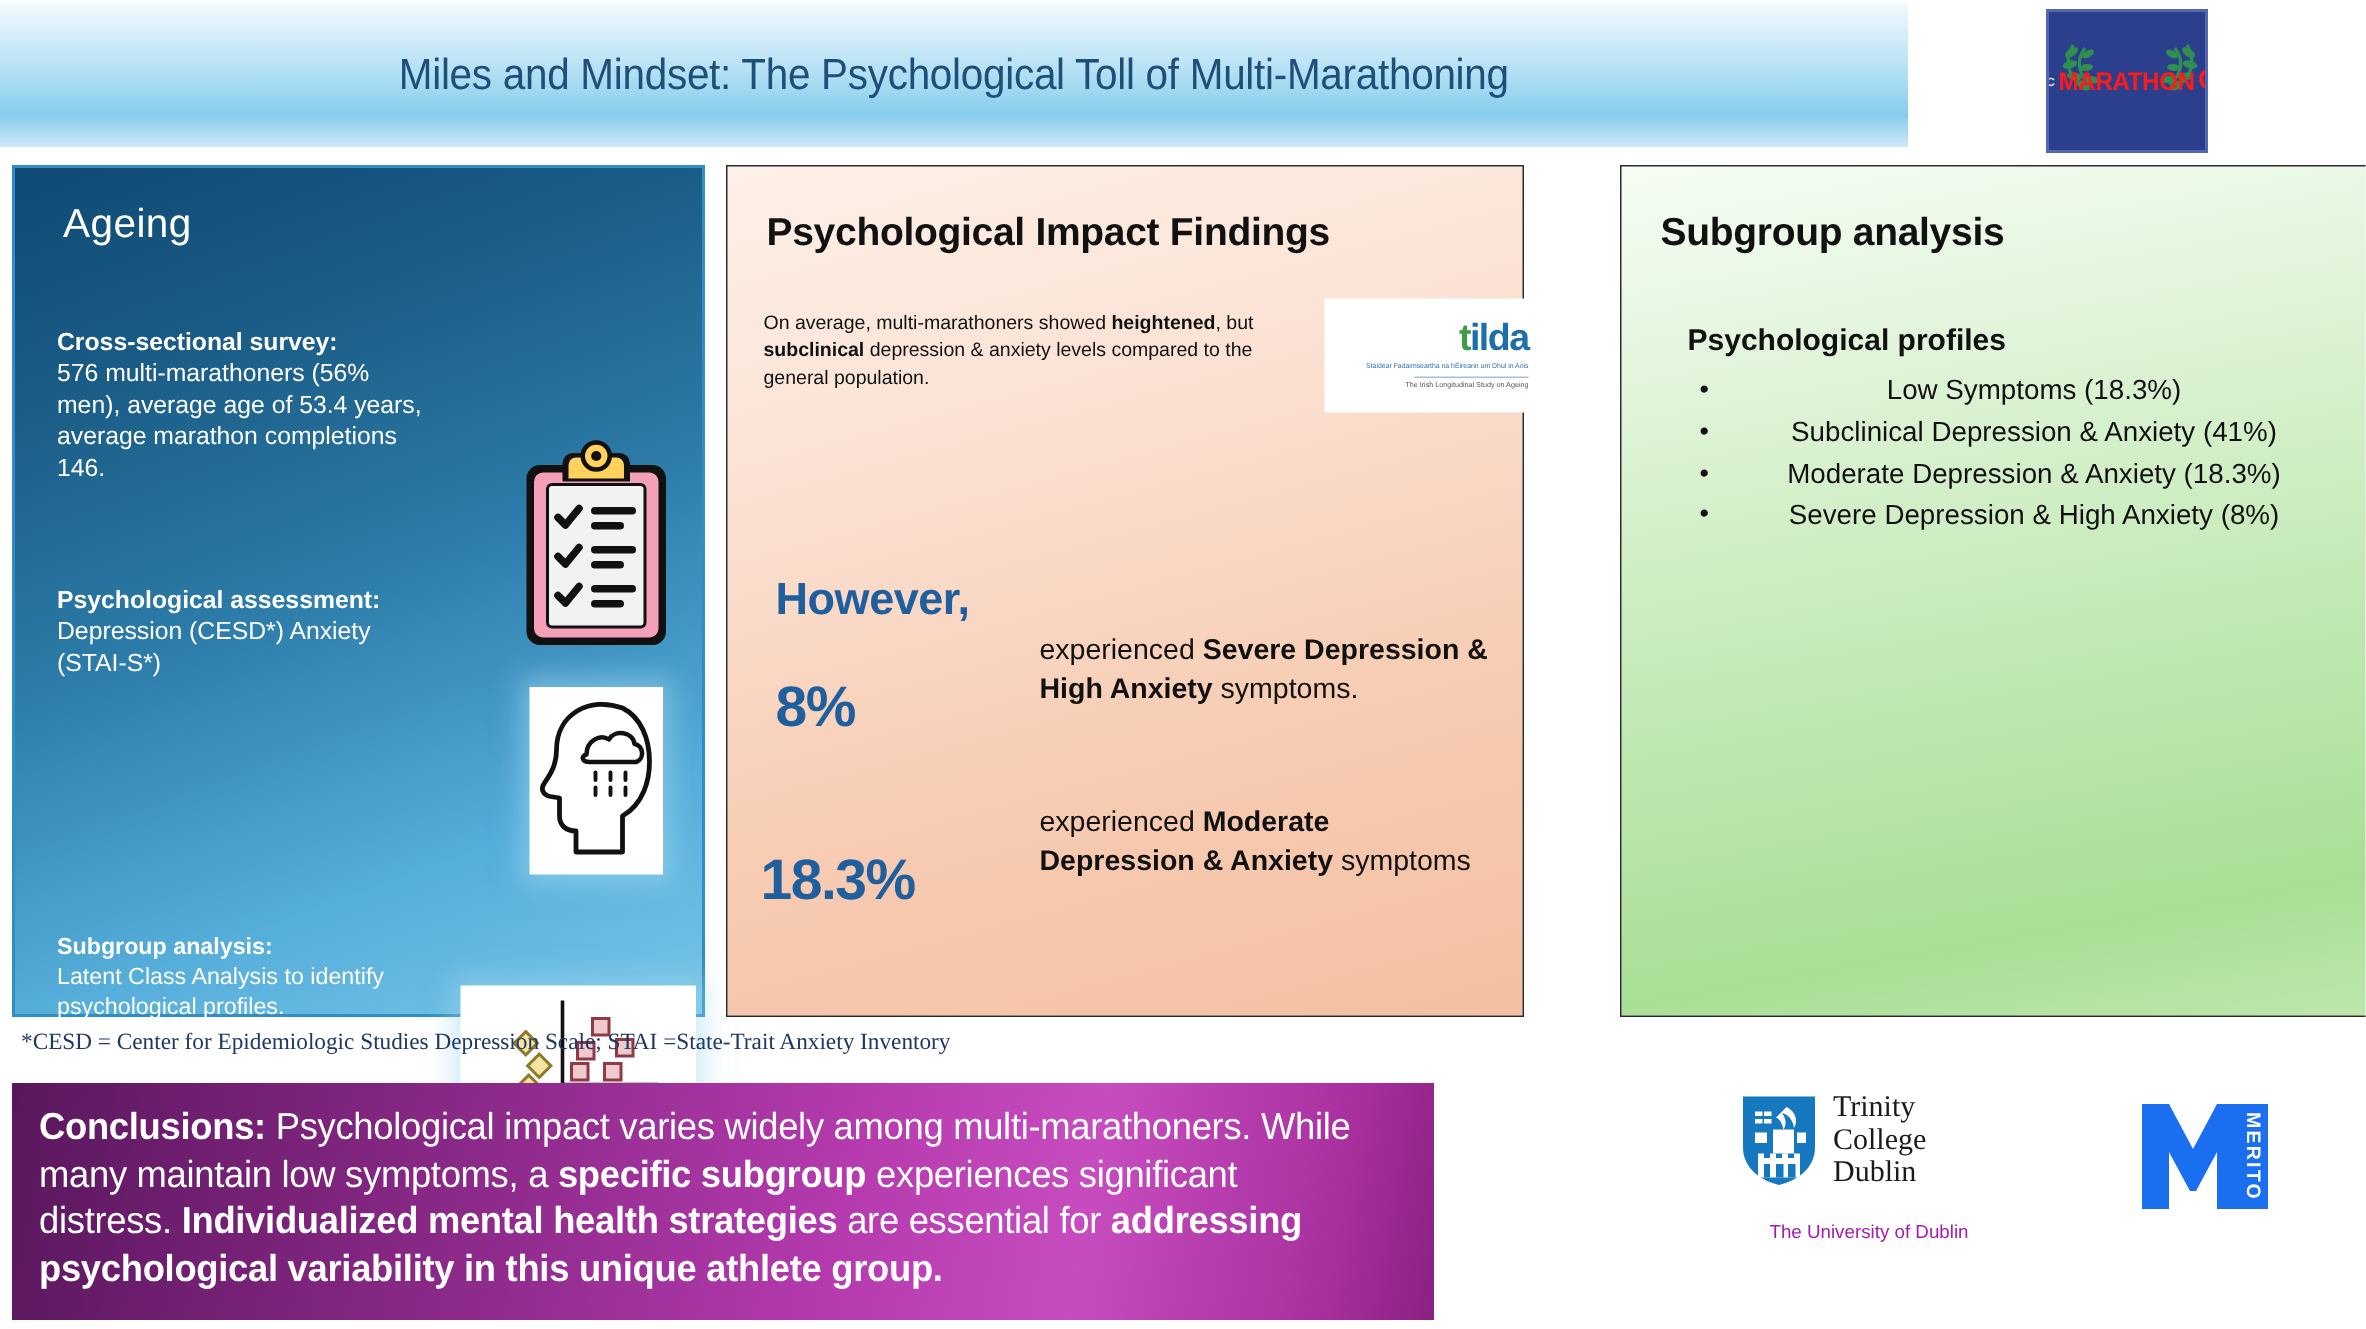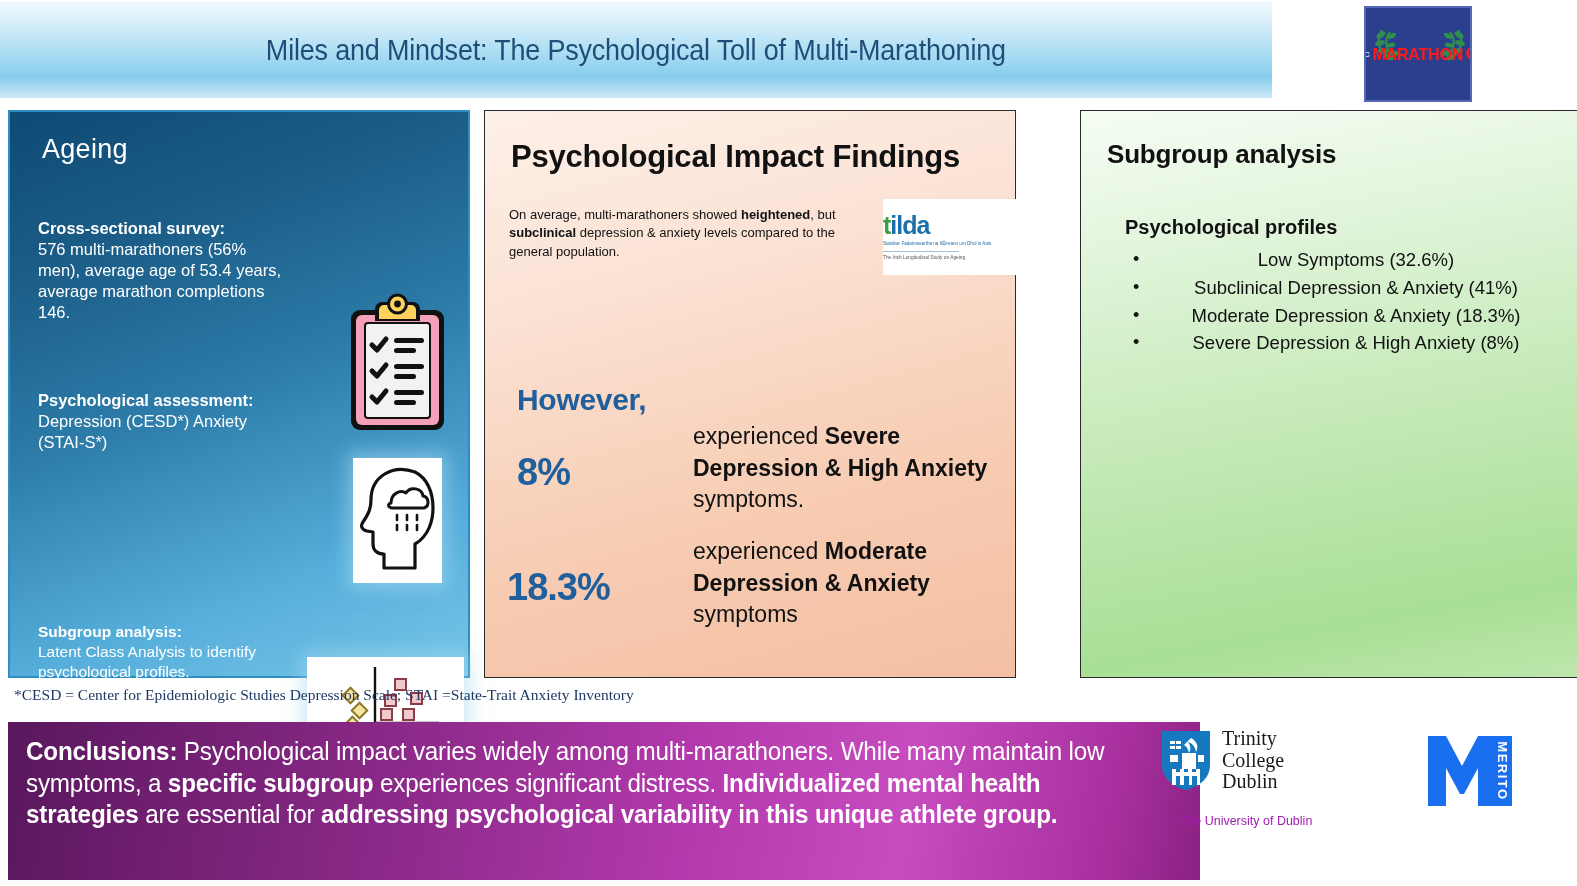--- a/index.html
+++ b/index.html
@@ -83,47 +83,47 @@
     background:#ffffff;box-shadow:0 0 16px 6px rgba(160,215,240,.5);
   }
 
   
   .panel-findings{
     left:484px;top:110px;width:532px;height:568px;
     background:linear-gradient(165deg,#fdf0e8 0%,#fbe2d4 30%,#f7cdb4 65%,#f4bfa2 100%);
     border:1px solid #2a2a2a;
   }
   .findings-title{
-    position:absolute;left:26px;top:28px;color:#111;font-size:31px;font-weight:bold;
+    position:absolute;left:26px;top:28px;color:#111;font-size:26px;font-weight:bold;
     letter-spacing:-0.2px;
   }
   .findings-lead{
     position:absolute;left:24px;top:95px;width:355px;
     color:#111;font-size:13px;line-height:1.42;
   }
   .tilda-logo{
     position:absolute;left:398px;top:88px;width:136px;height:76px;background:#ffffff;
-    display:flex;flex-direction:column;align-items:flex-start;justify-content:center;
+    display:flex;flex-direction:column;align-items:flex-end;justify-content:center;
   }
   .tilda-word{font-size:25px;font-weight:bold;line-height:1;letter-spacing:-1px;}
   .tilda-t{color:#3e9e43;}
   .tilda-i{color:#1d6fab;}
   .tilda-lda{color:#1d6fab;}
   .tilda-sub1{font-size:4.6px;color:#2a6fa8;text-align:center;line-height:1.35;margin-top:3px;}
   .tilda-rule{width:76px;height:1px;background:#9cc3de;margin:4px 0 3px;}
   .tilda-sub2{font-size:4.8px;color:#555;text-align:center;line-height:1.35;}
 
   .however{
     position:absolute;left:32px;top:272px;color:#1f5f9e;
     font-size:30px;font-weight:bold;letter-spacing:-0.3px;
   }
   .stat-num{position:absolute;color:#1f5f9e;font-weight:bold;letter-spacing:-1px;}
   .stat-8{left:32px;top:340px;font-size:38px;}
   .stat-18{left:22px;top:455px;font-size:38px;}
-  .stat-txt{position:absolute;color:#111;font-size:23px;line-height:1.38;width:300px;}
+  .stat-txt{position:absolute;color:#111;font-size:19px;line-height:1.38;width:300px;}
   .st-1{left:208px;top:310px;}
   .st-2{left:208px;top:425px;}
 
   
   .panel-subgroup{
     left:1080px;top:110px;width:532px;height:568px;
     background:linear-gradient(170deg,#f6fdf4 0%,#e2f5dc 22%,#c3e9b5 55%,#a8df96 85%,#bfe7ad 100%);
     border:1px solid #2a2a2a;
     text-align:center;
   }
@@ -149,21 +149,21 @@
 
   
   .footnote{
     position:absolute;left:14px;top:686px;
     font-family:"Liberation Serif",serif;
     font-size:15.5px;color:#1f3864;
   }
 
   
   .conclusions{
-    position:absolute;left:8px;top:722px;width:1192px;height:158px;
+    position:absolute;left:8px;top:722px;width:948px;height:158px;
     background:linear-gradient(100deg,#58175c 0%,#6d1e6e 12%,#8f2b8c 35%,#b43aae 58%,#c74cc0 75%,#a8309e 92%,#8a2182 100%);
     color:#ffffff;
     padding:14px 20px 0 18px;box-sizing:border-box;
   }
   .conclusions-text{
     font-size:25px;line-height:1.26;letter-spacing:-0.2px;
     transform:scaleX(0.97);transform-origin:left top;
   }
   .conclusions-text b{font-weight:bold;}
 
@@ -327,21 +327,21 @@
     <div class="stat-txt st-1"><span>experienced </span><b>Severe Depression &amp; High Anxiety</b><span> symptoms.</span></div>
 
     <div class="stat-num stat-18">18.3%</div>
     <div class="stat-txt st-2"><span>experienced </span><b>Moderate Depression &amp; Anxiety</b><span> symptoms</span></div>
   </div>
 
   <div class="panel panel-subgroup">
     <div class="subgroup-title">Subgroup analysis</div>
     <div class="profiles-head">Psychological profiles</div>
     <ul class="profiles-list">
-      <li>Low Symptoms (32.6%)</li>
+      <li>Low Symptoms (18.3%)</li>
       <li>Subclinical Depression &amp; Anxiety (41%)</li>
       <li>Moderate Depression &amp; Anxiety (18.3%)</li>
       <li>Severe Depression &amp; High Anxiety (8%)</li>
     </ul>
   </div>
 
   <div class="footnote">*CESD = Center for Epidemiologic Studies Depression Scale;  STAI =State-Trait Anxiety Inventory</div>
 
   <div class="conclusions">
     <div class="conclusions-text"><b>Conclusions:</b><span> Psychological impact varies widely among multi-marathoners. While many maintain low symptoms, a </span><b>specific subgroup</b><span> experiences significant distress. </span><b>Individualized mental health strategies</b><span> are essential for </span><b>addressing psychological variability in this unique athlete group.</b></div>

